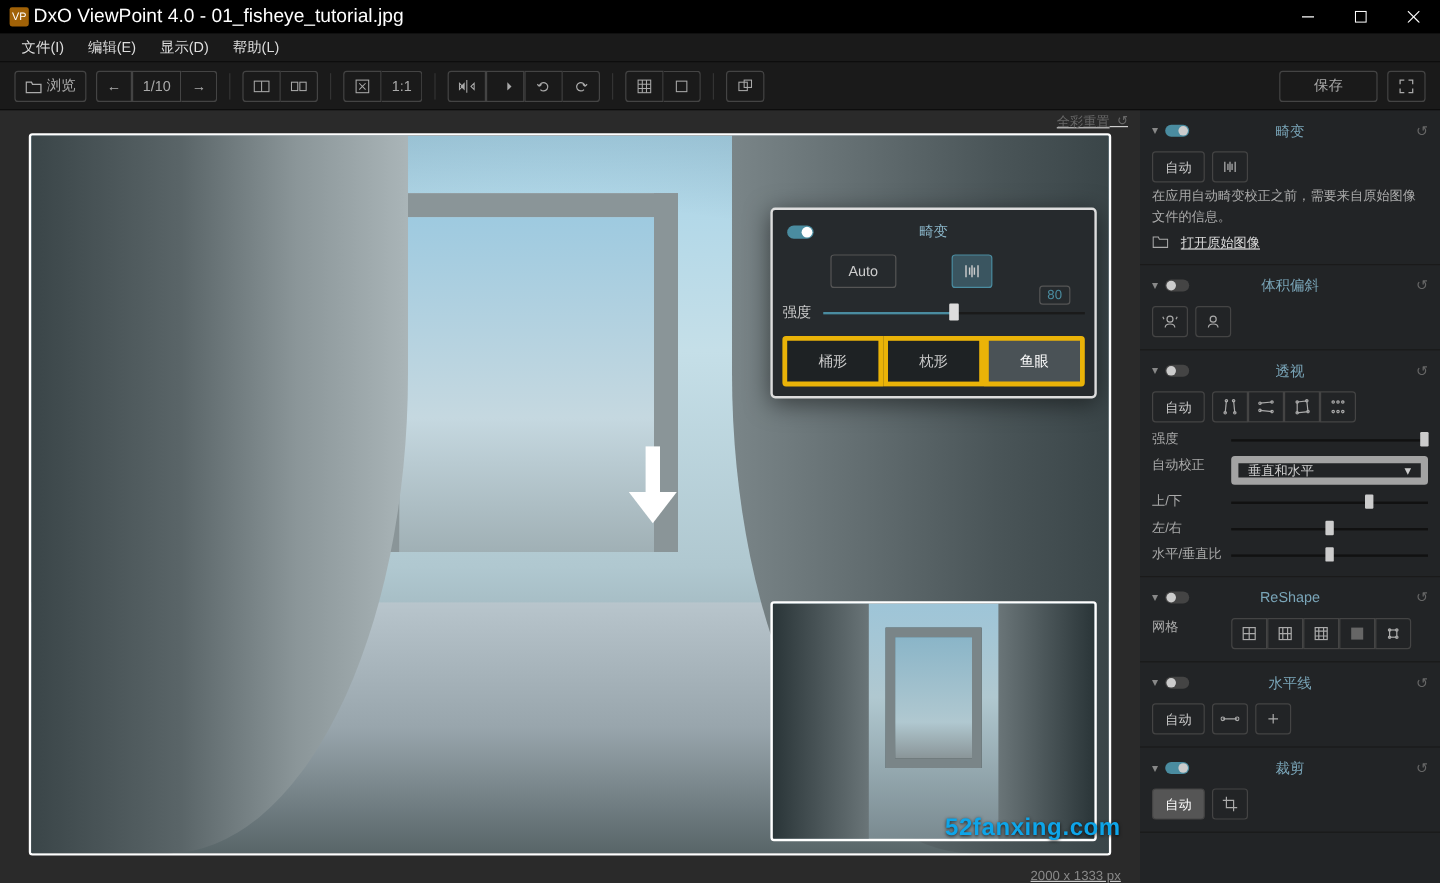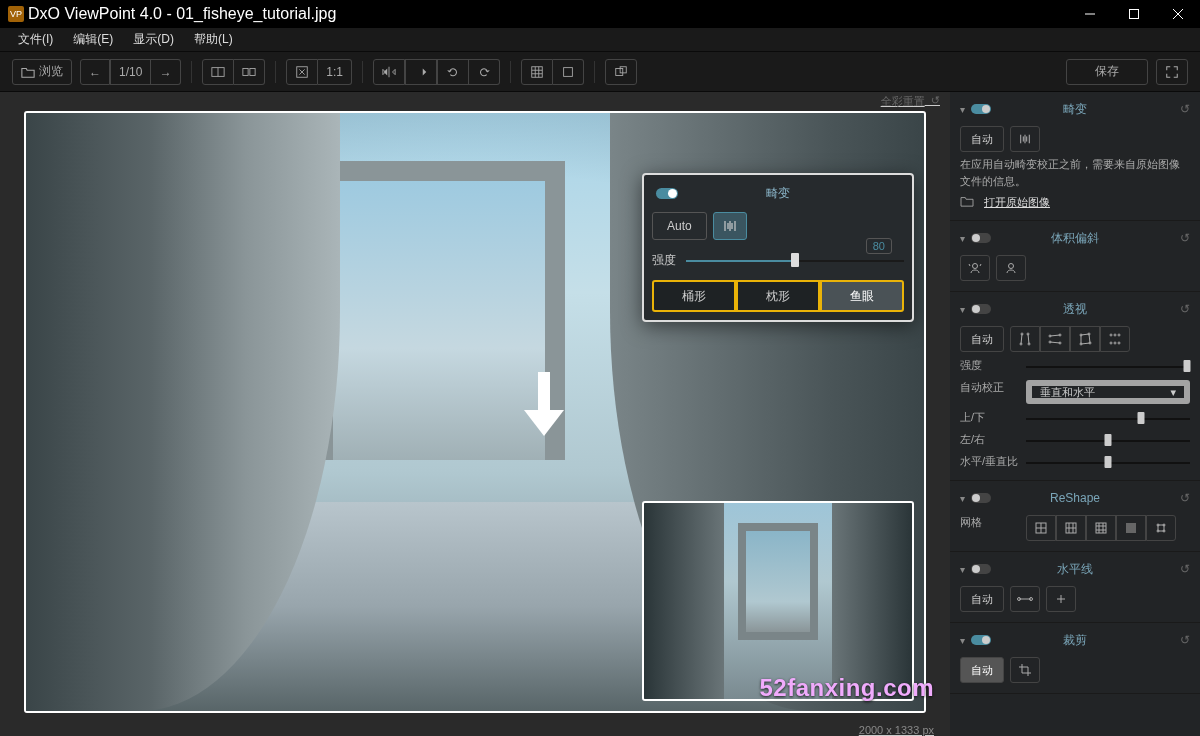--- a/index.html
+++ b/index.html
@@ -44,31 +44,31 @@
 .arch { position:absolute; left:32%; top:8%; width:28%; height:50%; background:#b8c5c8; border:20px solid #8a9598; border-bottom:none; }
 .arch::after{ content:""; position:absolute; inset:0; background:linear-gradient(180deg,#9ecae0,#c5d8e0 60%,#a0b0b5);}
 .ground { position:absolute; left:0; bottom:0; width:100%; height:35%; background: linear-gradient(180deg, #b8c5cc 0%, #98a5ac 50%, #586568 100%); }
 
 
 .popup { position: absolute; top: 60px; right: 10px; width: 272px; background: #262a2d; border: 2px solid #ddd; border-radius: 4px; padding: 8px; box-shadow: 0 4px 20px rgba(0,0,0,0.5); }
 .popup-header { display: flex; align-items: center; justify-content: center; position: relative; margin-bottom: 10px; padding-top: 2px;}
 .popup-header .toggle-pill { position:absolute; left:4px; width:22px; height:11px; background:#4a8ca0; border-radius:6px; }
 .popup-header .toggle-pill::after{content:"";position:absolute;right:1px;top:1px;width:9px;height:9px;background:#fff;border-radius:50%;}
 .popup-row { display: flex; gap: 6px; margin-bottom: 10px; align-items:center; }
-.popup-btn { height: 28px; padding: 0 14px; border: 1px solid #555; border-radius: 3px; display: flex; align-items: center; justify-content: center; color: #ccc; font-size: 12px;}
+.popup-btn { height: 28px; padding: 0 14px; border: 1px solid #555; border-radius: 3px; display: flex; align-items: center; justify-content: center; color: #ccc; font-size: 12px; margin-left: 40px;}
 .popup-btn.active { background: #3a5560; border-color: #4a8ca0; }
 .popup-btn.icon-only { width: 34px; padding: 0; }
 .popup-slider-row { display:flex; align-items:center; gap:10px; margin-bottom: 10px; }
 .popup-slider { flex:1; position:relative; height:20px; }
 .popup-slider .track{ position:absolute; left:0; right:0; top:50%; height:2px; background:#1a1a1a; }
 .popup-slider .fill{ position:absolute; left:0; width:50%; top:50%; height:2px; background:#4a8ca0;}
 .popup-slider .handle{ position:absolute; left:50%; top:50%; width:8px; height:14px; background:#ddd; border-radius:1px; transform:translate(-50%,-50%);}
 .popup-slider .value-badge{ position:absolute; right: 12px; top:-12px; border:1px solid #555; border-radius:3px; padding:1px 6px; font-size:11px;color:#4a8ca0;}
 .tab-group { display:flex; width:100%; }
-.tab-group .tab { flex:1; height:32px; display:flex; align-items:center; justify-content:center; border:2px solid #eab308; background:#1e2224; font-size:12px; color:#ccc;}
+.tab-group .tab { flex:1; height:42px; display:flex; align-items:center; justify-content:center; border:4px solid #eab308; background:#1e2224; font-size:12px; color:#ccc;}
 .tab-group .tab.active{ background:#4a5256; color:#fff;}
 .tab-group .tab:first-child{border-radius:3px 0 0 3px;}
 .tab-group .tab:last-child{border-radius:0 3px 3px 0;}
 
 
 .arrow-down { position:absolute; top: 255px; left: 55%; color:#fff; }
 .arrow-down svg{ width:48px; height:72px; fill:#fff;}
 .result-preview { position:absolute; right: 10px; bottom: 10px; width: 272px; height: 200px; border:2px solid #fff; border-radius:3px; overflow:hidden; background: linear-gradient(180deg,#9ec5d8 0%,#b0c8d0 40%,#7a8a90 100%);}
 .result-preview .col-l{position:absolute;left:0;top:0;width:30%;height:100%;background:linear-gradient(90deg,#2a3538,#6a7578);}
 .result-preview .col-r{position:absolute;right:0;top:0;width:30%;height:100%;background:linear-gradient(270deg,#2a3538,#6a7578);}
@@ -97,21 +97,21 @@
 .label-col { width:60px; color:#aaa; font-size:11px;}
 .slider-sm { flex:1; position:relative; height:16px;}
 .slider-sm .track{position:absolute;left:0;right:0;top:50%;height:2px;background:#111;}
 .slider-sm .handle{position:absolute;top:50%;width:7px;height:12px;background:#ccc;border-radius:1px;transform:translate(-50%,-50%);}
 .select-box { flex:1; height:24px; border:6px solid #a3a3a3; border-radius:3px; display:flex; align-items:center; padding:0 8px; justify-content:space-between; color:#ccc; font-size:11px;}
 .icon-row { display:flex; gap:0;}
 .icon-row .panel-btn{border-radius:0;}
 .icon-row .panel-btn:first-child{border-radius:3px 0 0 3px;}
 .icon-row .panel-btn:last-child{border-radius:0 3px 3px 0;}
 
-.watermark { position:absolute; right:16px; bottom:34px; color:#f0abfc; font-size:24px; font-weight:bold; text-shadow:0 1px 3px rgba(0,0,0,0.8); letter-spacing:0.5px; z-index: 50; pointer-events: none;}
+.watermark { position:absolute; right:16px; bottom:34px; color:#0ea5e9; font-size:20px; font-weight:bold; text-shadow:0 1px 3px rgba(0,0,0,0.8); letter-spacing:0.5px; z-index: 50; pointer-events: none;}
 
 svg{display:block;}
 </style>
 </head>
 <body>
 
 <div class="titlebar">
   <div class="vp-logo">VP</div>
   <div class="title">
     <span>DxO ViewPoint 4.0</span> - <span>01_fisheye_tutorial.jpg</span>

